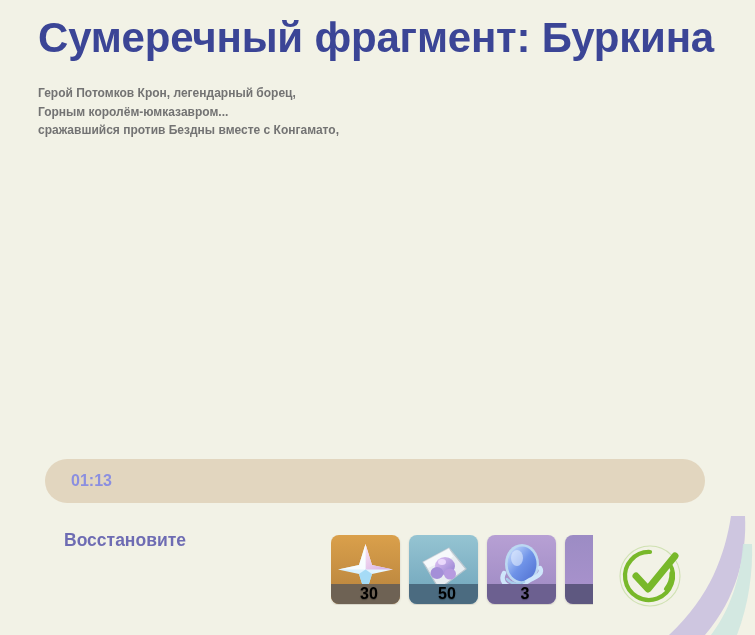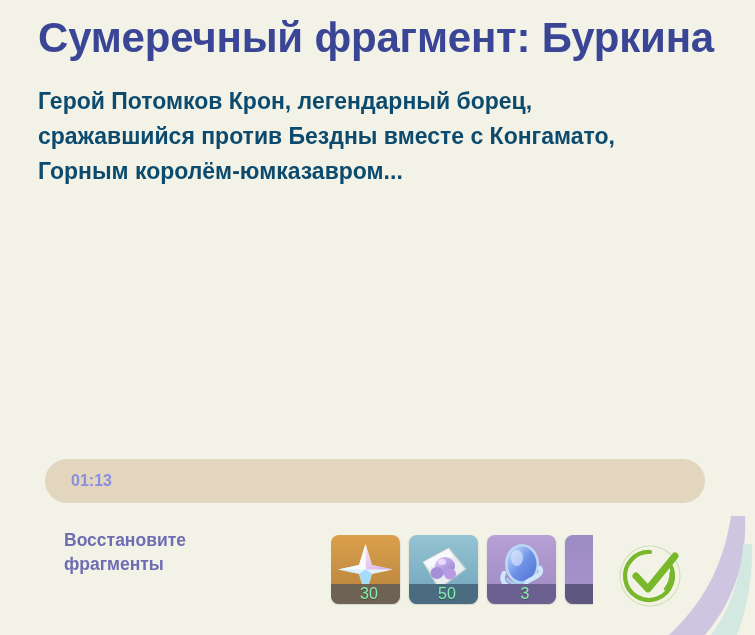--- a/index.html
+++ b/index.html
@@ -45,23 +45,23 @@
     font-size: 42px;
     font-weight: bold;
     color: #3b4596;
     letter-spacing: -0.2px;
     line-height: 1.15;
     white-space: nowrap;
   }
   .fragment-desc {
     margin: 0;
     margin-top: 22px;
-    font-size: 23px;
-    font-weight: bold;
-    color: #0c4a6e;
+    font-size: 12px;
+    font-weight: bold;
+    color: #737373;
     line-height: 1.52;
   }
   .fragment-desc .dline { display: block; white-space: nowrap; }
 
   
   .time-bar {
     position: absolute;
     left: 45px;
     top: 459px;
     width: 660px;
@@ -136,22 +136,22 @@
     left: 0;
     bottom: 0;
     width: 100%;
     height: 20px;
     display: flex;
     align-items: center;
     justify-content: center;
   }
   .item-card .qty-text {
     font-size: 16px;
-    font-weight: normal;
-    color: #86efac;
+    font-weight: bold;
+    color: #000000;
     line-height: 1;
     text-shadow: 0 1px 1px rgba(0,0,0,0.30);
     margin-left: 7px;
   }
 
   
   .check-badge {
     position: absolute;
     left: 617px;
     top: 18px;
@@ -168,34 +168,33 @@
     <svg width="130" height="125" viewBox="0 0 130 125" xmlns="http://www.w3.org/2000/svg">
       <path d="M106 6 C100 44, 86 86, 44 125 L80 125 C112 88, 122 44, 120 6 Z" fill="#c8bede" opacity="0.85"></path>
       <path d="M118 34 C116 62, 108 96, 86 125 L112 125 C124 94, 128 60, 127 34 Z" fill="#cfe7e0" opacity="0.9"></path>
     </svg>
   </div>
 
   <div class="header">
     <h1 class="fragment-title">Сумеречный фрагмент: Буркина</h1>
     <p class="fragment-desc">
       <span class="dline">Герой Потомков Крон, легендарный борец,</span>
+      <span class="dline">Горным королём-юмказавром...</span>
       <span class="dline">сражавшийся против Бездны вместе с Конгамато,</span>
-      <span class="dline">Горным королём-юмказавром...</span>
     </p>
   </div>
 
   <div class="time-bar">
     <span class="time-value">01:13</span>
   </div>
 
   <div class="rewards-row">
 
     <div class="rewards-label">
       <span class="rline">Восстановите</span>
-      <span class="rline">фрагменты</span>
     </div>
 
     <div class="items-strip">
 
       <div class="item-card" style="left:0px;">
         <svg class="art" viewBox="0 0 69 69" xmlns="http://www.w3.org/2000/svg">
           <defs>
             <linearGradient id="bg1" x1="0" y1="0" x2="0" y2="1">
               <stop offset="0" stop-color="#daa04b"></stop>
               <stop offset="1" stop-color="#b5813c"></stop>

